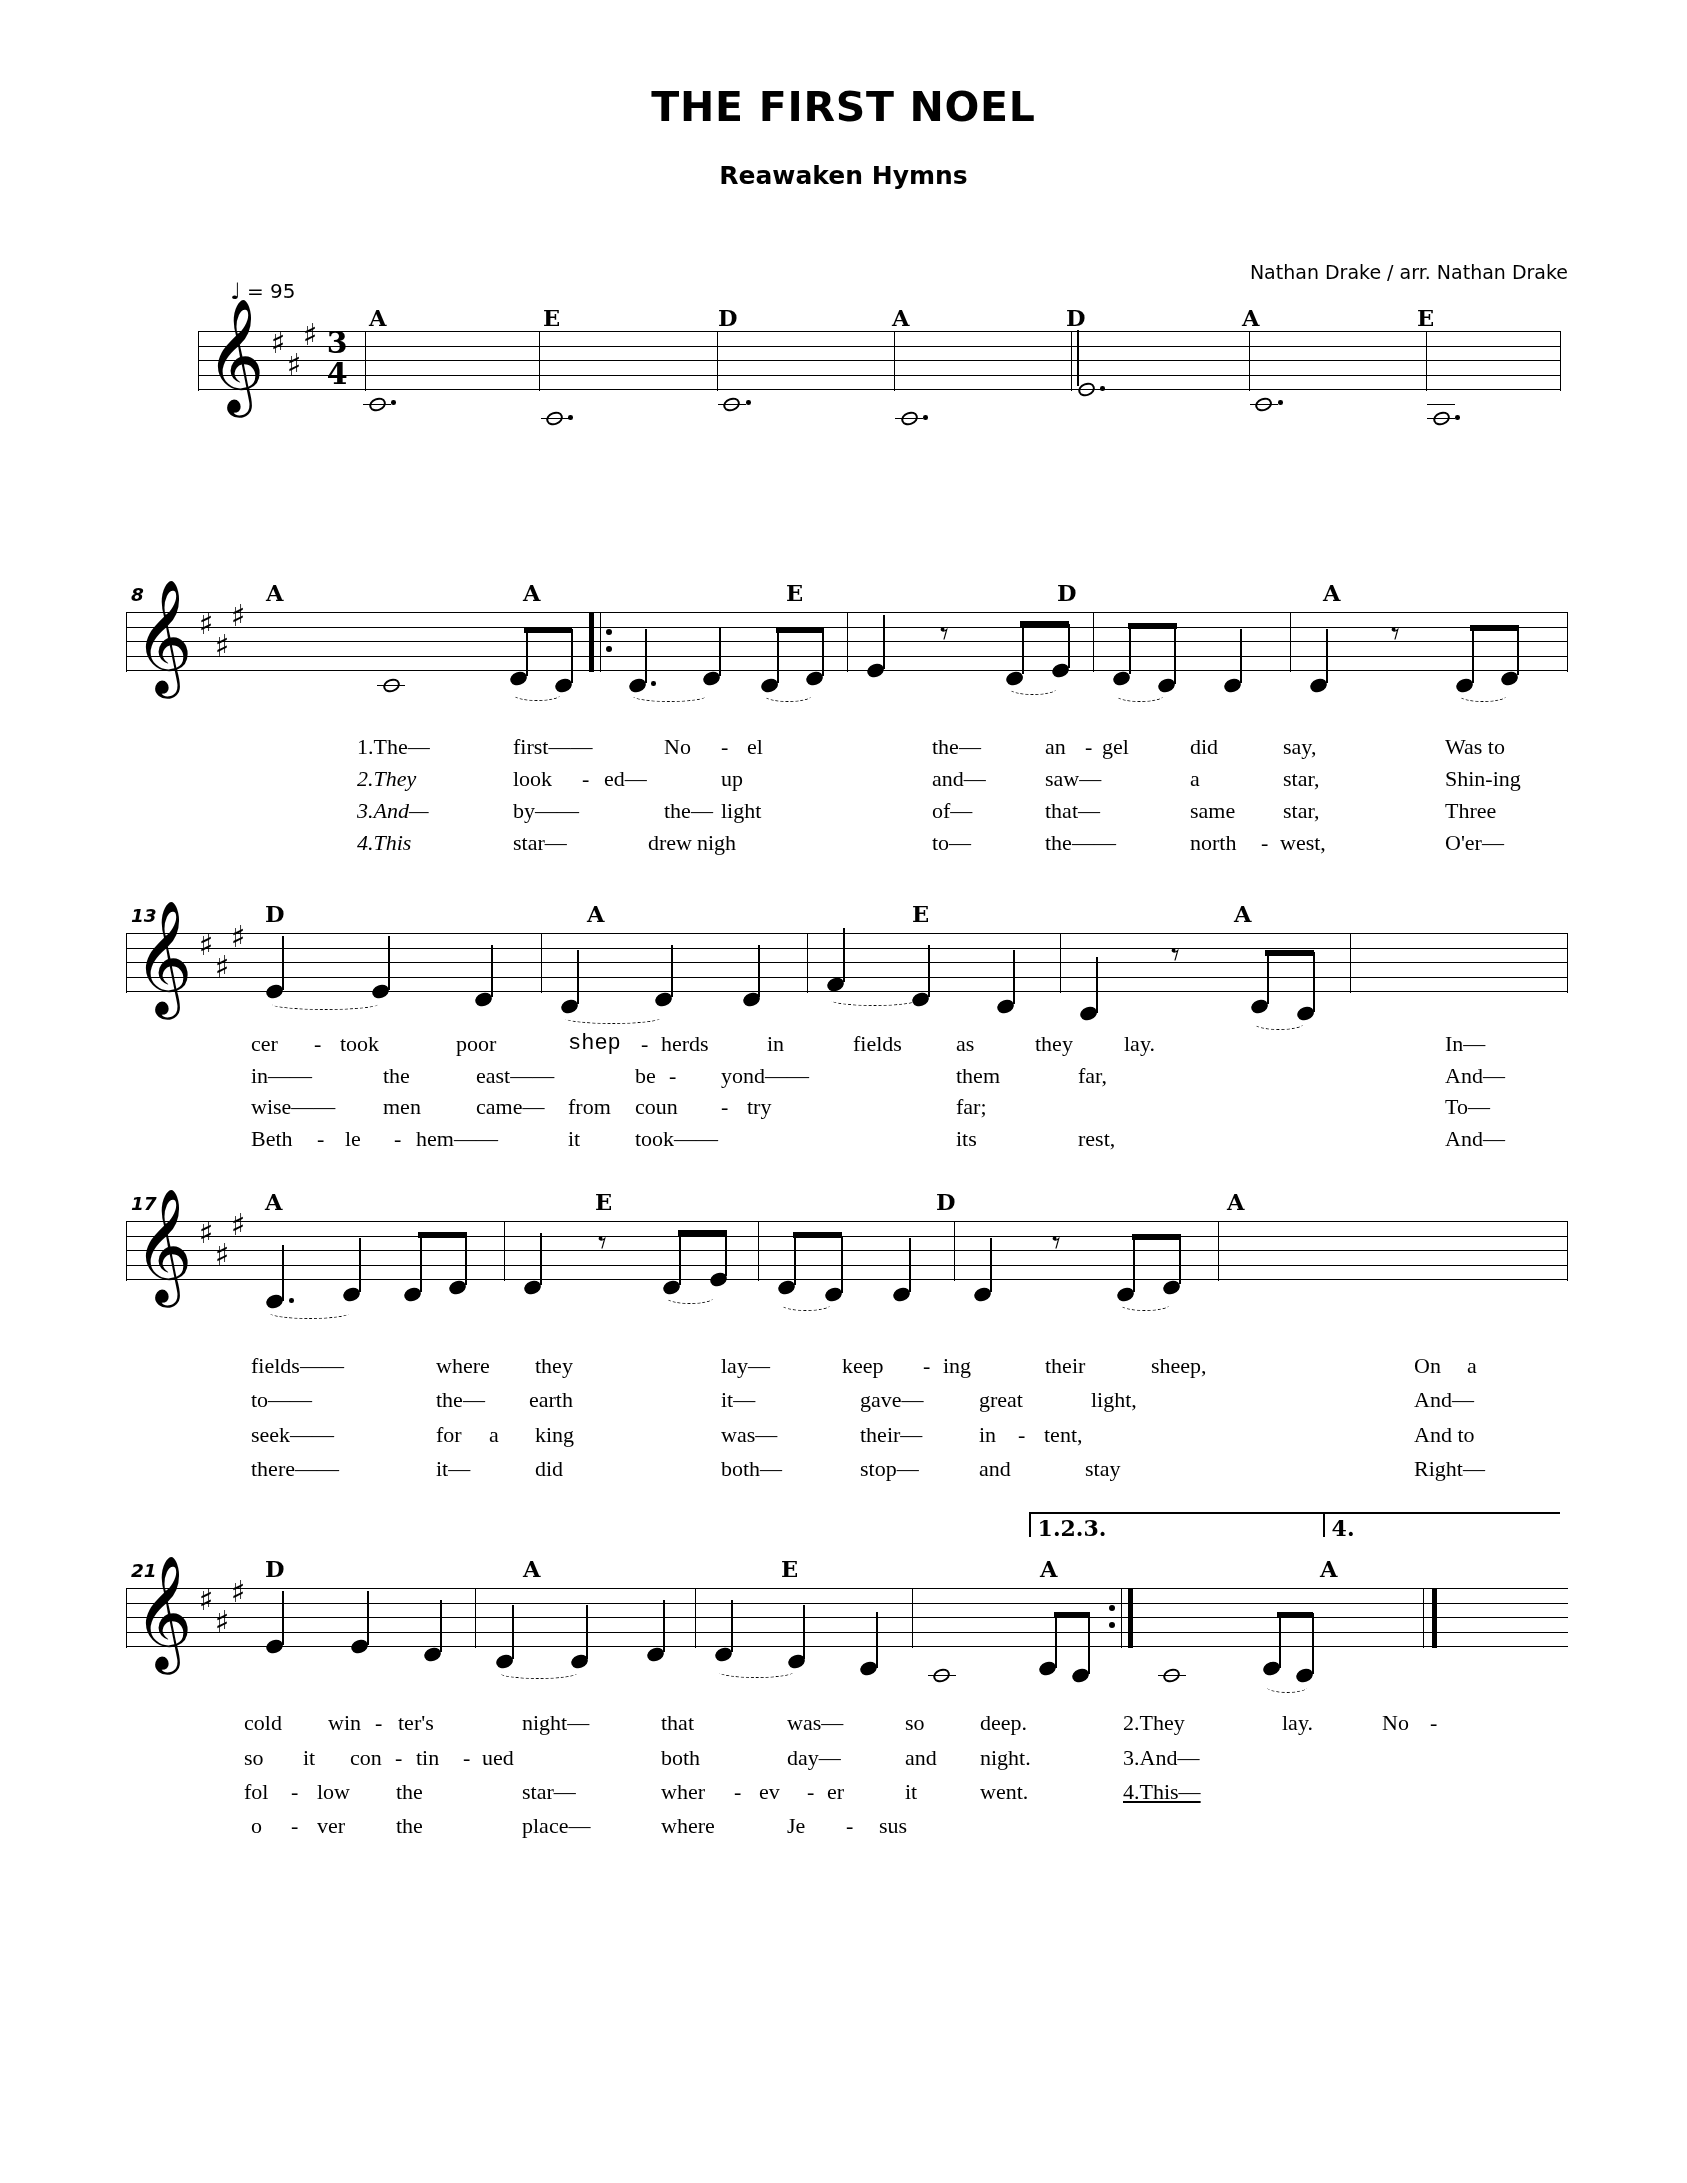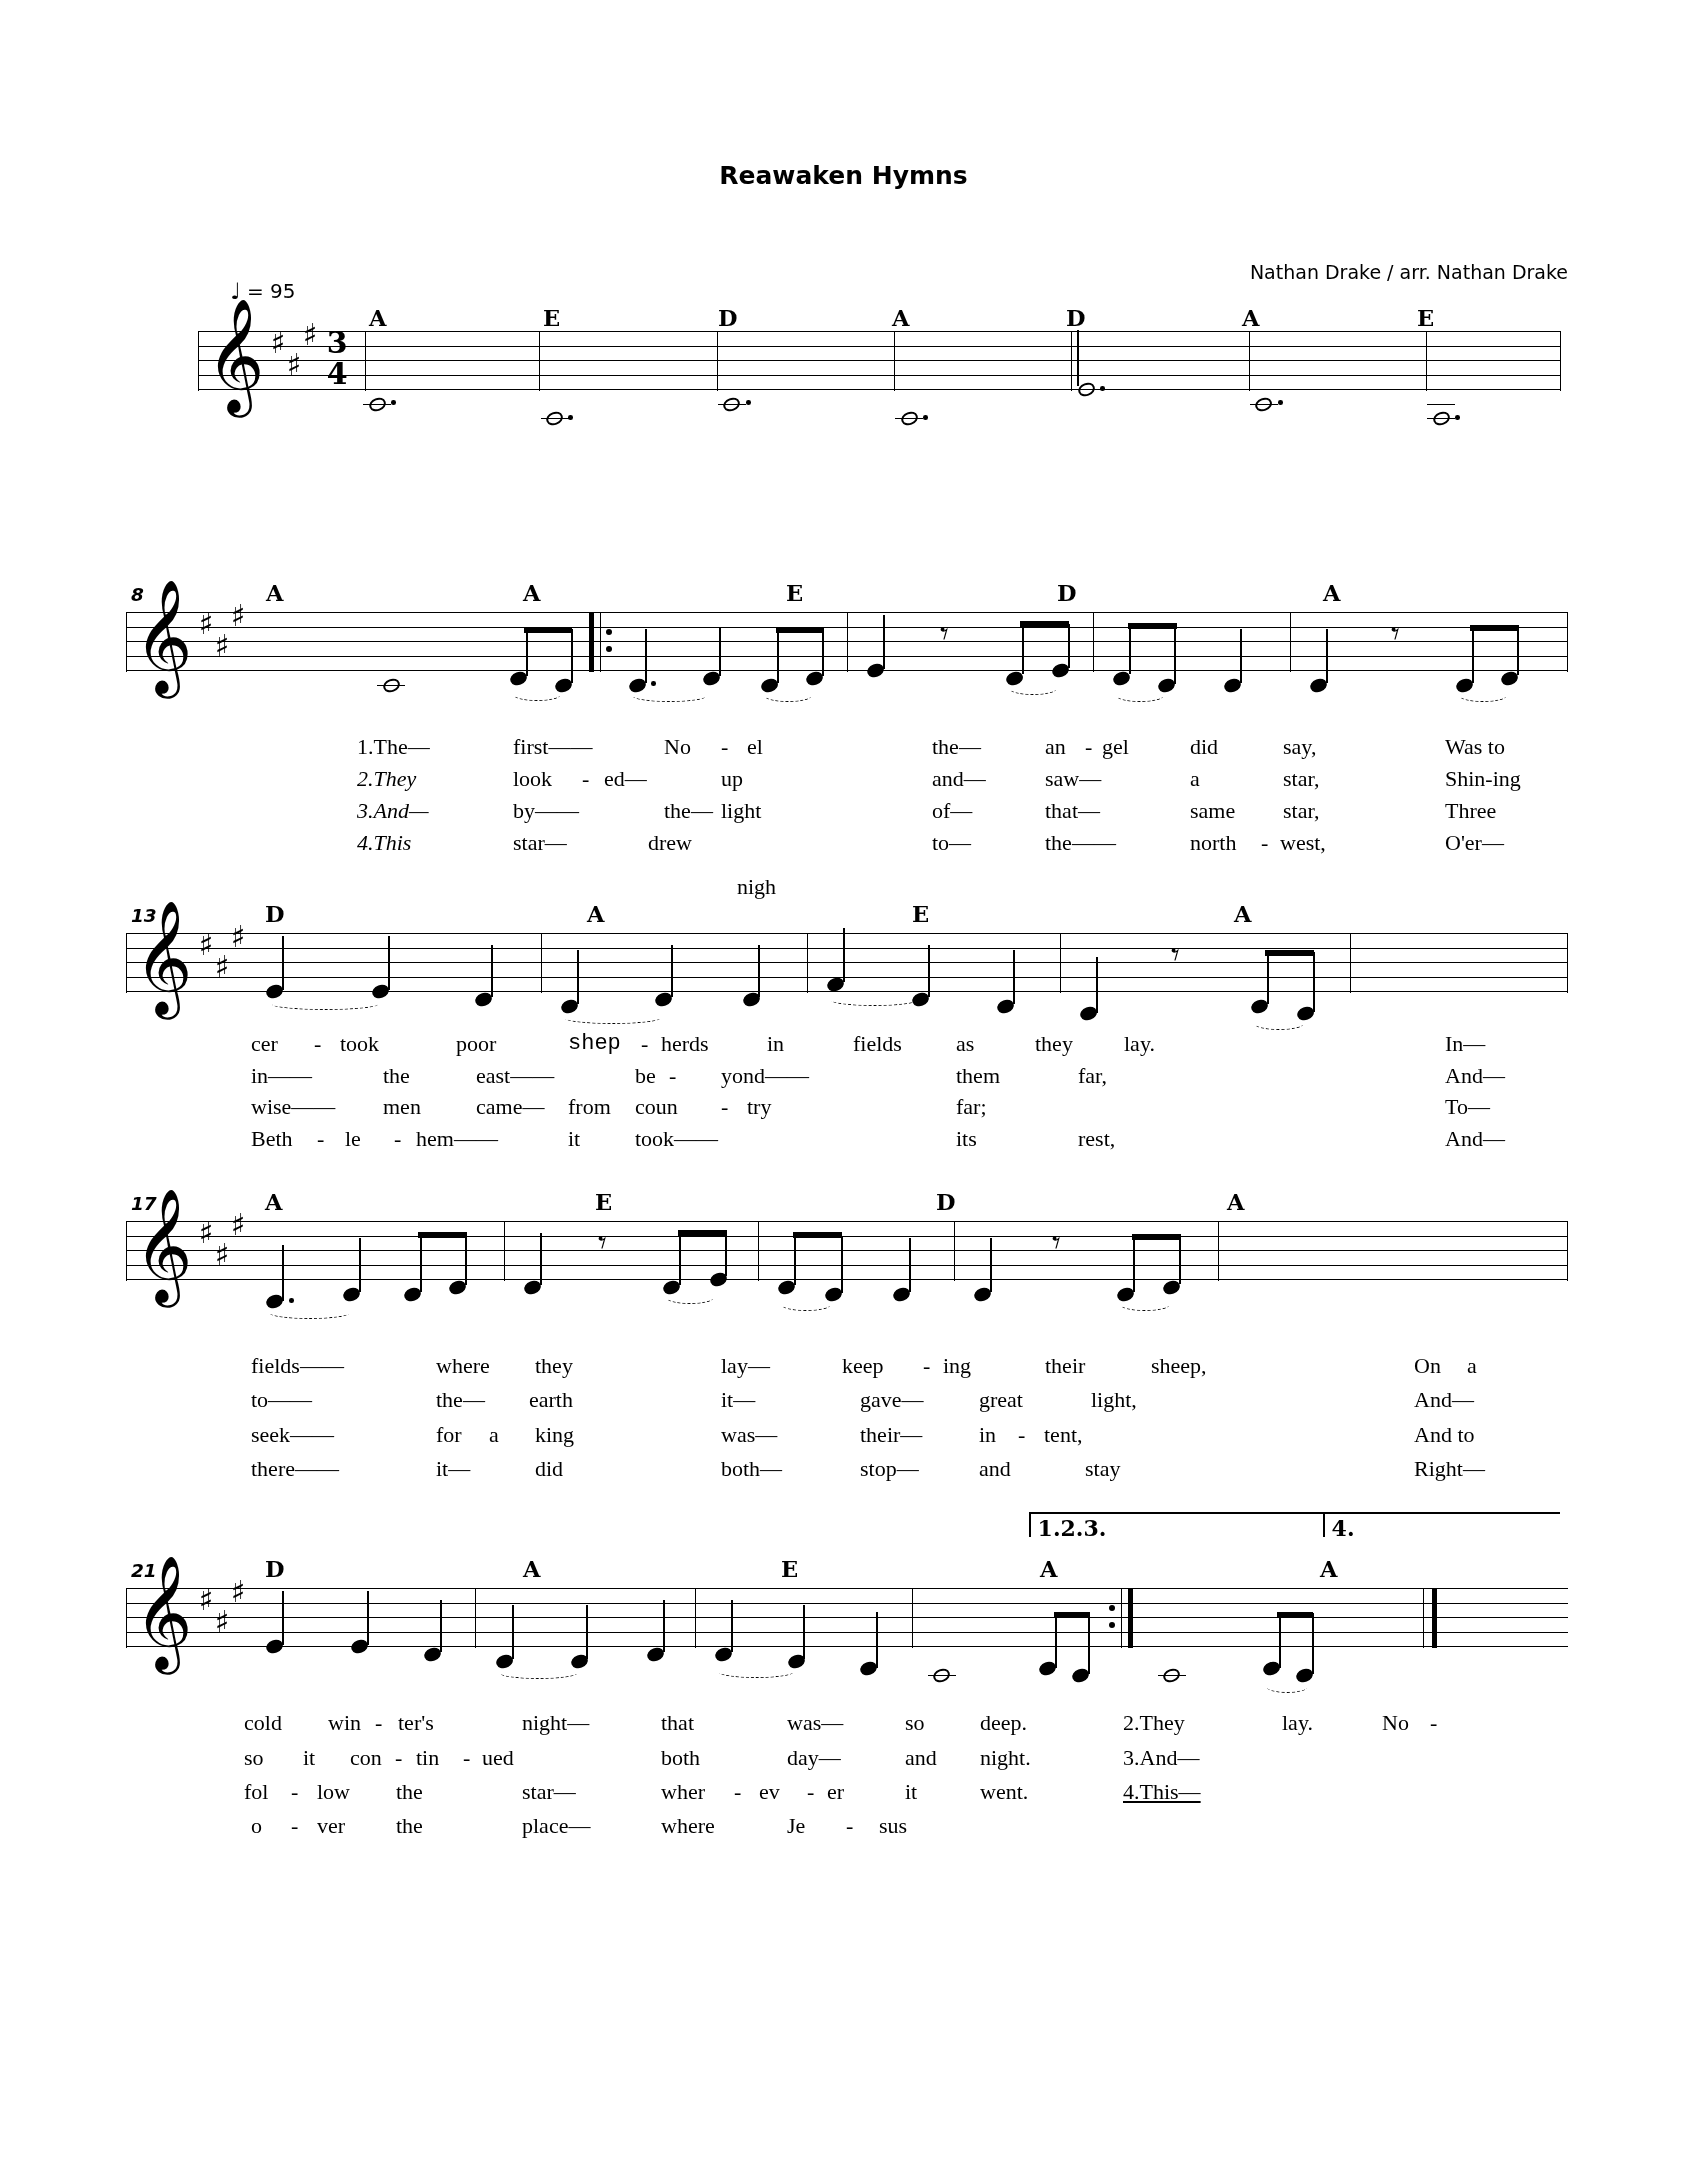--- a/index.html
+++ b/index.html
@@ -234,20 +234,21 @@
     color: #000;
     white-space: nowrap;
   }
   .syl.ital { font-style: italic; }
 </style>
 </head>
 <body>
 
 <div class="page">
 
+  <div class="title">THE FIRST NOEL</div>
   <div class="subtitle">Reawaken Hymns</div>
   <div class="composer">Nathan Drake / arr. Nathan Drake</div>
   <div class="tempo">
     <span class="qnote">♩</span>
     <span>= 95</span>
   </div>
 
   <div class="system" style="top:331px;">
     <div class="staff" style="left:198px; width:1363px;">
       <div class="line l0"></div>
@@ -438,21 +439,21 @@
     <div class="syl" style="left:734px;">of—</div>
     <div class="syl" style="left:847px;">that—</div>
     <div class="syl" style="left:992px;">same</div>
     <div class="syl" style="left:1085px;">star,</div>
     <div class="syl" style="left:1247px;">Three</div>
   </div>
   <div class="lyricline" style="top:830px;">
     <div class="syl ital" style="left:159px;">4.This</div>
     <div class="syl" style="left:315px;">star—</div>
     <div class="syl" style="left:450px;">drew</div>
-    <div class="syl" style="left:539px;margin-top:44px;">nigh</div>
+    <div class="syl" style="left:499px;">nigh</div>
     <div class="syl" style="left:734px;">to—</div>
     <div class="syl" style="left:847px;">the——</div>
     <div class="syl" style="left:992px;">north</div>
     <div class="syl" style="left:1063px;">-</div>
     <div class="syl" style="left:1082px;">west,</div>
     <div class="syl" style="left:1247px;">O'er—</div>
   </div>
 
   <div class="system" style="top:933px;">
     <div class="measnum" style="left:131px; top:-28px;">13</div>

